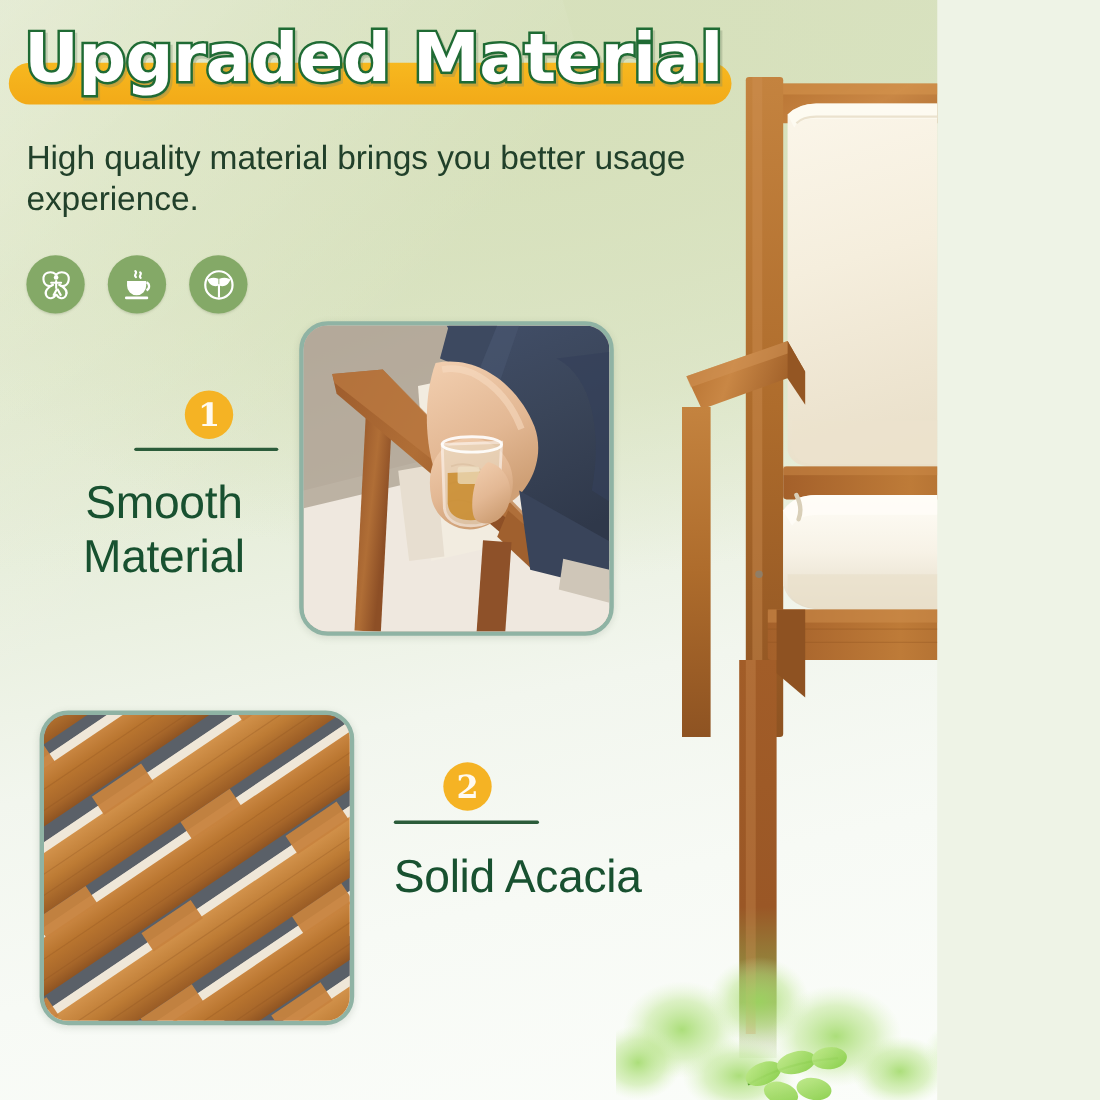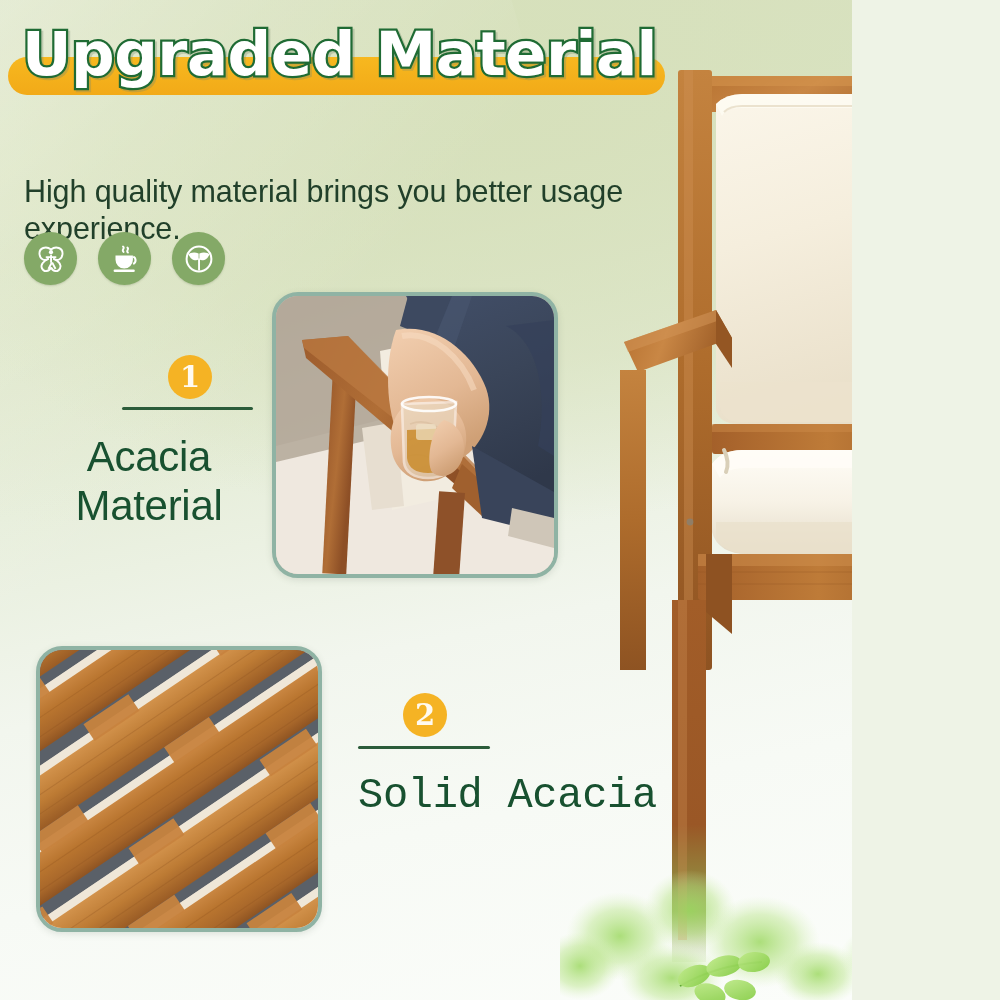--- a/index.html
+++ b/index.html
@@ -63,21 +63,20 @@
   }
 
   .subtitle {
     position:absolute; left:24px; top:126px;
     width:640px;
     font-size:30.5px;
     line-height:37px;
     color:#21402a;
     font-weight:300;
     letter-spacing:-0.1px;
-    margin-top:47px;
   }
 
   
   .badges { position:absolute; left:24px; top:232px; display:flex; gap:21px; }
   .badge-circle {
     width:53px; height:53px; border-radius:50%;
     background:#84a967;
     display:flex; align-items:center; justify-content:center;
     box-shadow:0 1px 2px rgba(90,110,70,0.25);
   }
@@ -117,21 +116,21 @@
     font-weight:400;
     letter-spacing:-0.3px;
   }
 
   .s1-badge { left:168px; top:355px; }
   .s1-rule  { left:122px; top:407px; width:131px; }
   .s1-label { left:26px;  top:432px; width:246px; text-align:center; }
 
   .s2-badge { left:403px; top:693px; }
   .s2-rule  { left:358px; top:746px; width:132px; }
-  .s2-label { left:358px; top:772px; width:300px;font-family:Liberation Mono, monospace; }
+  .s2-label { left:358px; top:772px; width:300px; }
 
   
   .product { position:absolute; left:620px; top:52px; width:380px; height:910px; }
   .product svg { display:block; }
 
   
   .foliage { position:absolute; left:560px; top:760px; width:440px; height:240px; pointer-events:none; }
   .foliage svg { display:block; }
 </style>
 </head>
@@ -269,21 +268,21 @@
 
         <path d="M196 150 L278 196 L278 240 L206 222 Z" fill="#39445a"></path>
         <path d="M236 212 L278 222 L278 252 L232 240 Z" fill="#cfc6b8"></path>
       </svg>
     </div>
   </div>
 
   <div class="num-badge s1-badge">1</div>
   <div class="num-rule s1-rule"></div>
   <div class="feat-label s1-label">
-    <span>Acacia</span><br>
+    <span>Smooth</span><br>
     <span>Material</span>
   </div>
 
   <div class="inset inset-wood">
     <div class="inset-photo">
       <svg width="278" height="278" viewBox="0 0 278 278" preserveAspectRatio="none">
         <defs>
           <linearGradient id="slat" x1="0" y1="0" x2="0" y2="1">
             <stop offset="0" stop-color="#c98641"></stop>
             <stop offset="0.35" stop-color="#b9752f"></stop>

